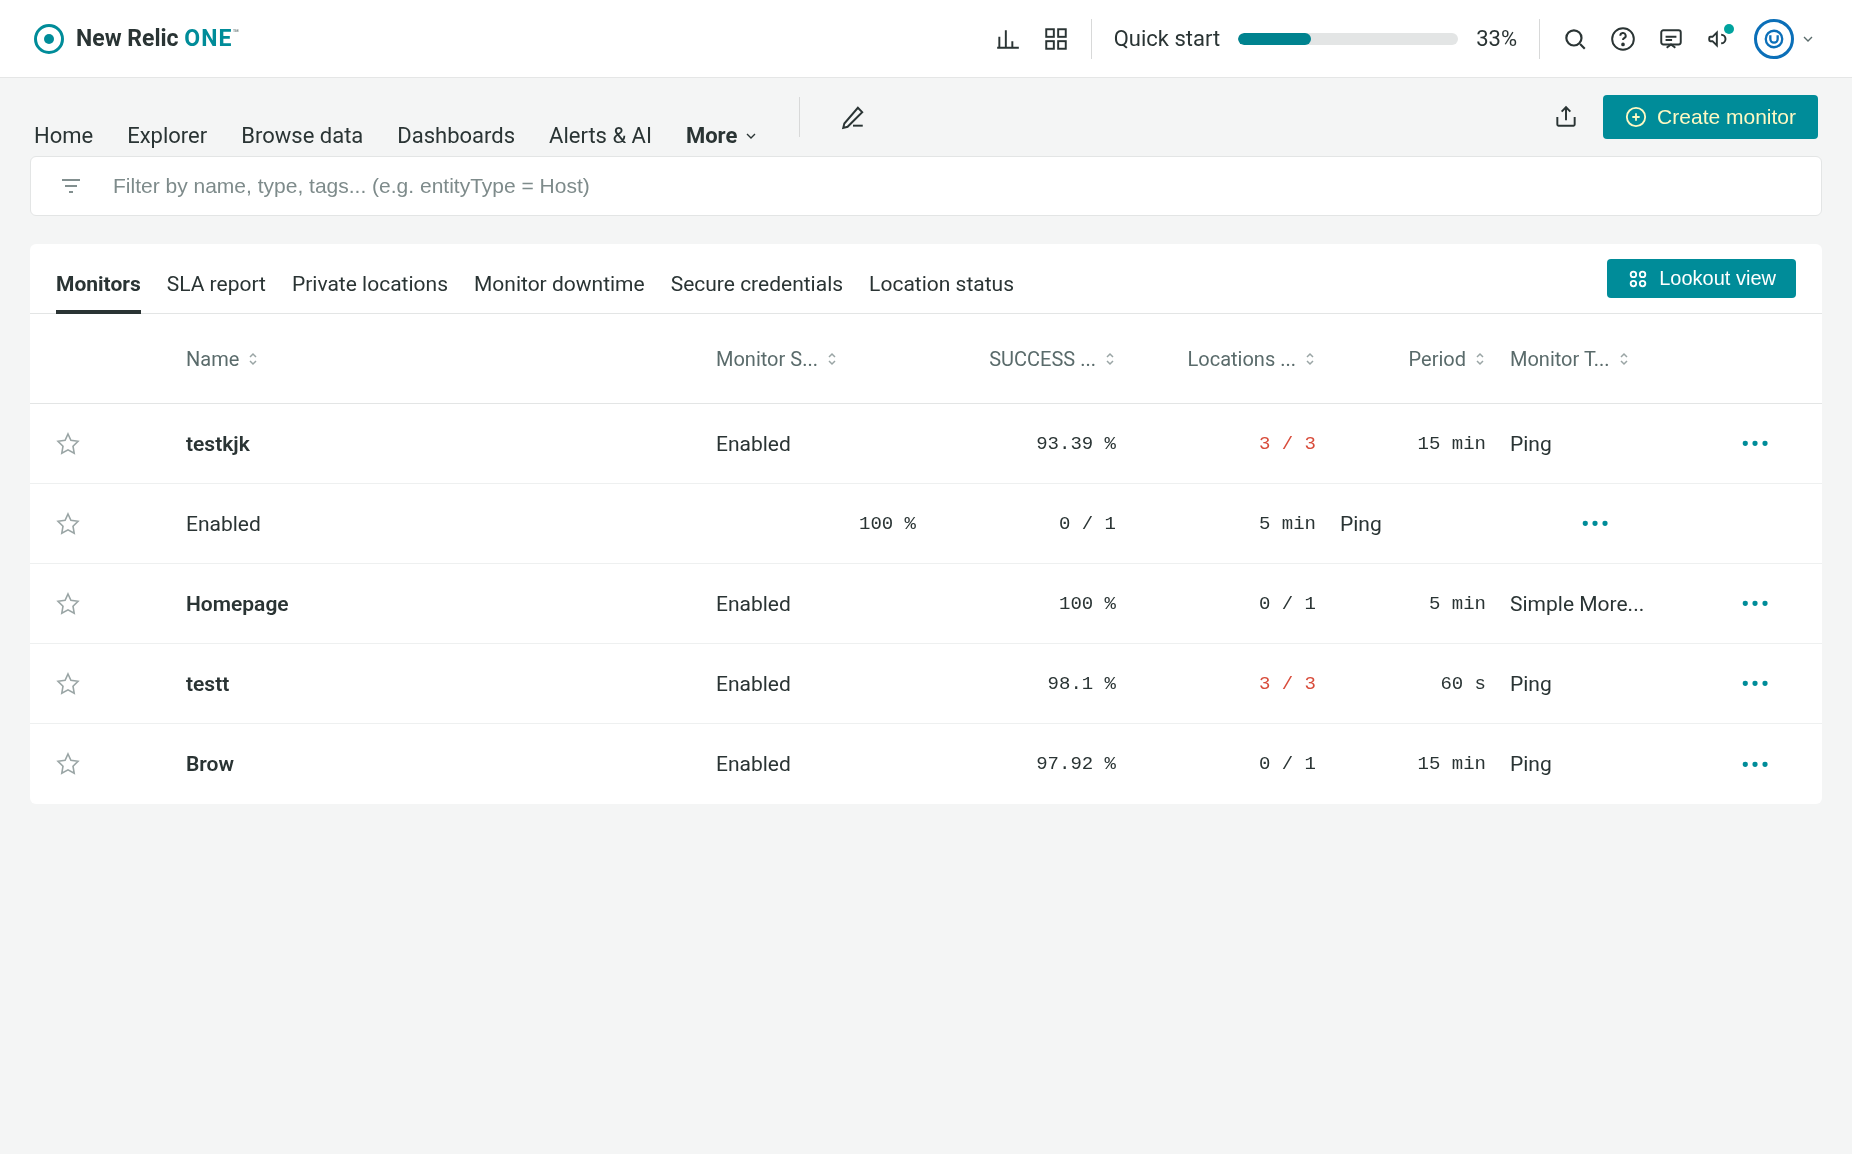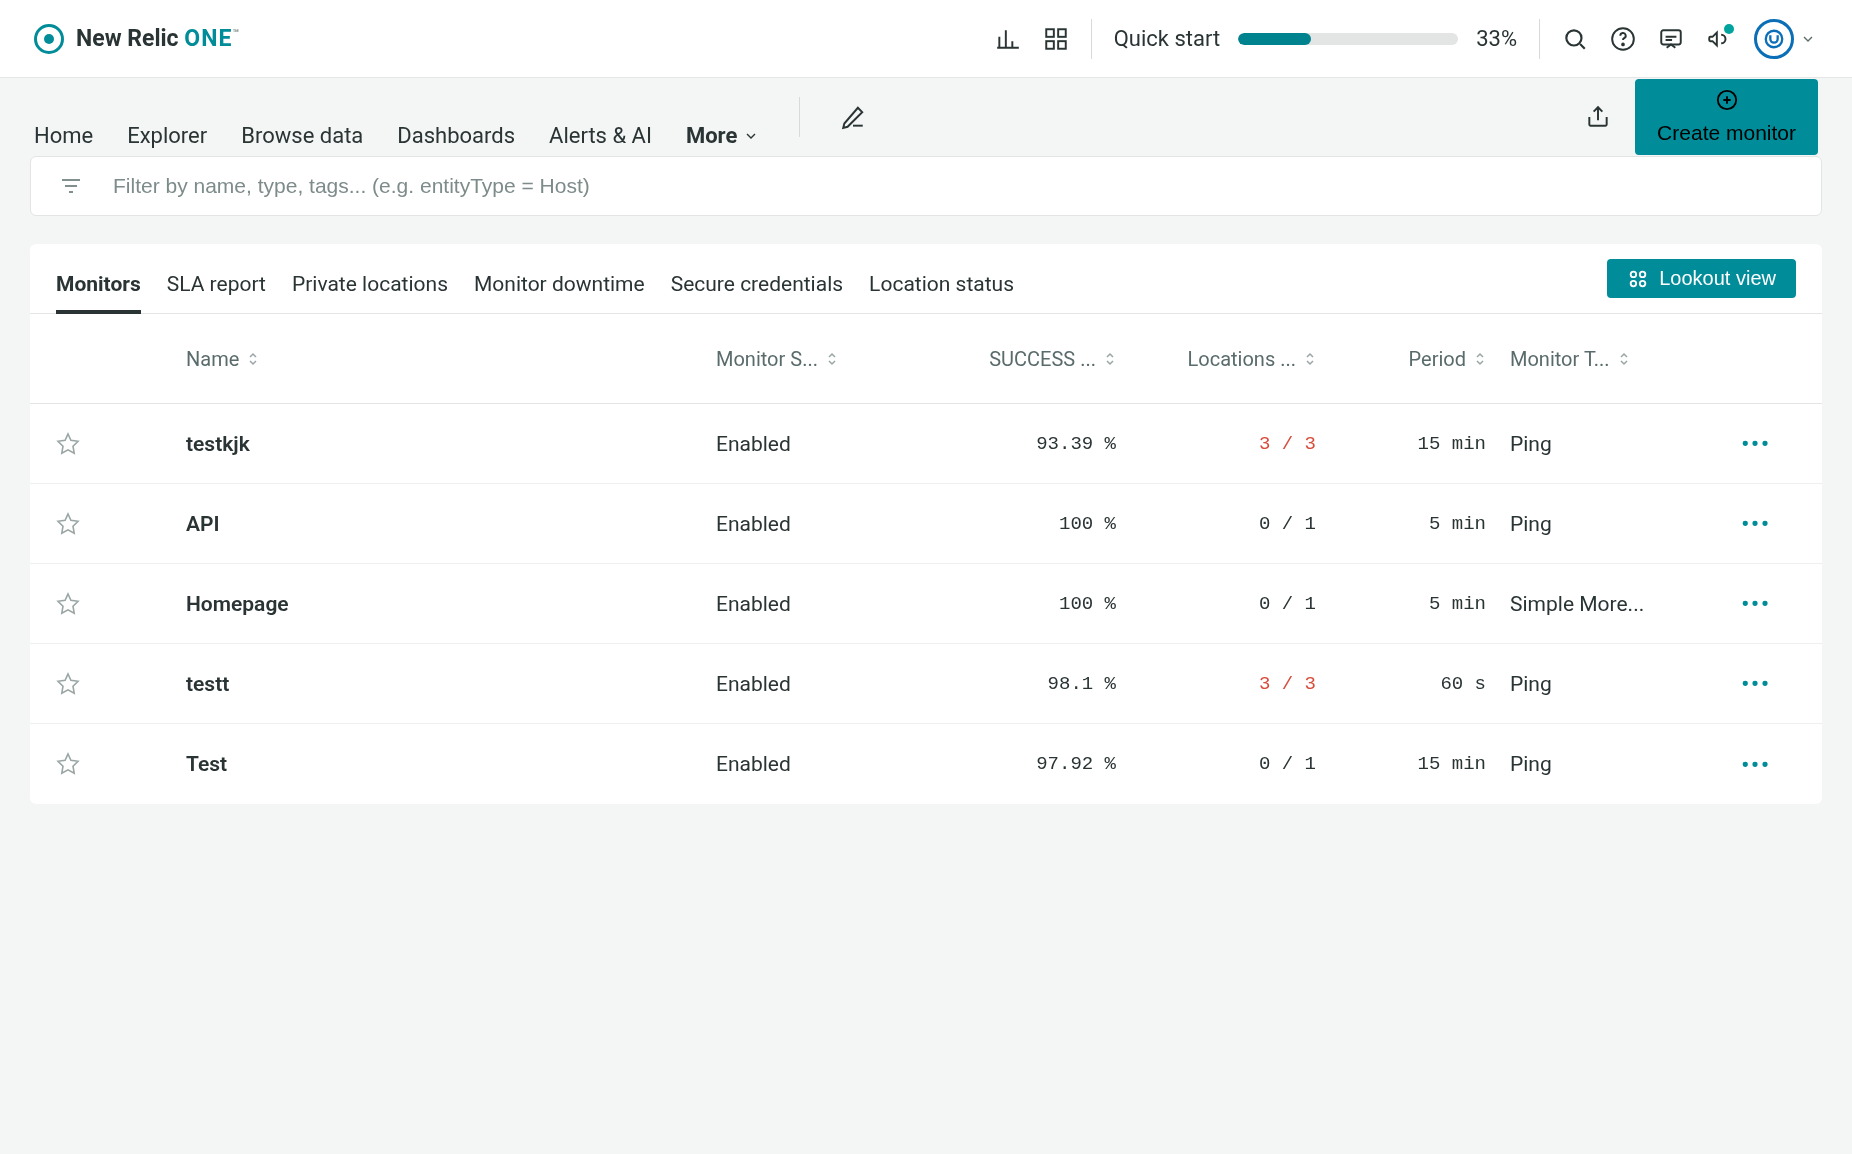--- a/index.html
+++ b/index.html
@@ -53,24 +53,23 @@
 .navrow {
   display:flex; align-items:center; padding: 0 34px; height:78px;
   gap: 34px;
 }
 .nav-item { font-size:22px; color:#2a3434; cursor:pointer;margin-top:37px; }
 .nav-more { display:flex; align-items:center; gap:6px;font-weight:bold;}
 .navrow .divider-v { margin: 0 6px; }
 .navrow-right { margin-left:auto; display:flex; align-items:center; gap:24px; }
 .share-icon { cursor:pointer; color:#2a3434; }
 .create-btn {
-  background:#008c99; color:#000000; border:none; border-radius:4px;
+  background:#008c99; color:#fef9c3; border:none; border-radius:4px;
   font-size:21px; padding:10px 22px; display:flex; align-items:center; gap:10px;
   cursor:pointer;
-  flex-direction:column;
 }
 .edit-icon { cursor:pointer; }
 
 
 .filter-wrap { padding: 0 30px; margin-bottom: 28px; }
 .filter-bar {
   background:#fff; border:1px solid #e3e5e5; border-radius:6px;
   height:60px; display:flex; align-items:center; padding:0 28px; gap:30px;
 }
 .filter-icon { color:#5a6b6b; }
@@ -351,21 +350,20 @@
     <div class="text-cell" style="padding-left:24px">Ping</div>
     <div class="row-menu">•••</div>
   </div>
         <div class="trow">
     <div class="star">
       <svg width="24" height="24" viewBox="0 0 24 24" fill="none" stroke="currentColor" stroke-width="1.6">
               <path d="m12 2 2.9 6.3L22 9.3l-5 4.9 1.2 7L12 17.8 5.8 21.2 7 14.2l-5-4.9 7.1-1z"></path>
             </svg>
     </div>
     <div><span class="status-sq gray"></span></div>
-    <div class="name-cell">API</div>
     <div class="text-cell">Enabled</div>
     <div class="mono right">100 %</div>
     <div class="mono right ">0 / 1</div>
     <div class="mono right">5 min</div>
     <div class="text-cell" style="padding-left:24px">Ping</div>
     <div class="row-menu">•••</div>
   </div>
         <div class="trow">
     <div class="star">
       <svg width="24" height="24" viewBox="0 0 24 24" fill="none" stroke="currentColor" stroke-width="1.6">
@@ -396,21 +394,21 @@
     <div class="text-cell" style="padding-left:24px">Ping</div>
     <div class="row-menu">•••</div>
   </div>
         <div class="trow">
     <div class="star">
       <svg width="24" height="24" viewBox="0 0 24 24" fill="none" stroke="currentColor" stroke-width="1.6">
               <path d="m12 2 2.9 6.3L22 9.3l-5 4.9 1.2 7L12 17.8 5.8 21.2 7 14.2l-5-4.9 7.1-1z"></path>
             </svg>
     </div>
     <div><span class="status-sq gray"></span></div>
-    <div class="name-cell">Test</div>
+    <div class="name-cell">Brow</div>
     <div class="text-cell">Enabled</div>
     <div class="mono right">97.92 %</div>
     <div class="mono right ">0 / 1</div>
     <div class="mono right">15 min</div>
     <div class="text-cell" style="padding-left:24px">Ping</div>
     <div class="row-menu">•••</div>
   </div>
       </div>
   </div>
 </div>

